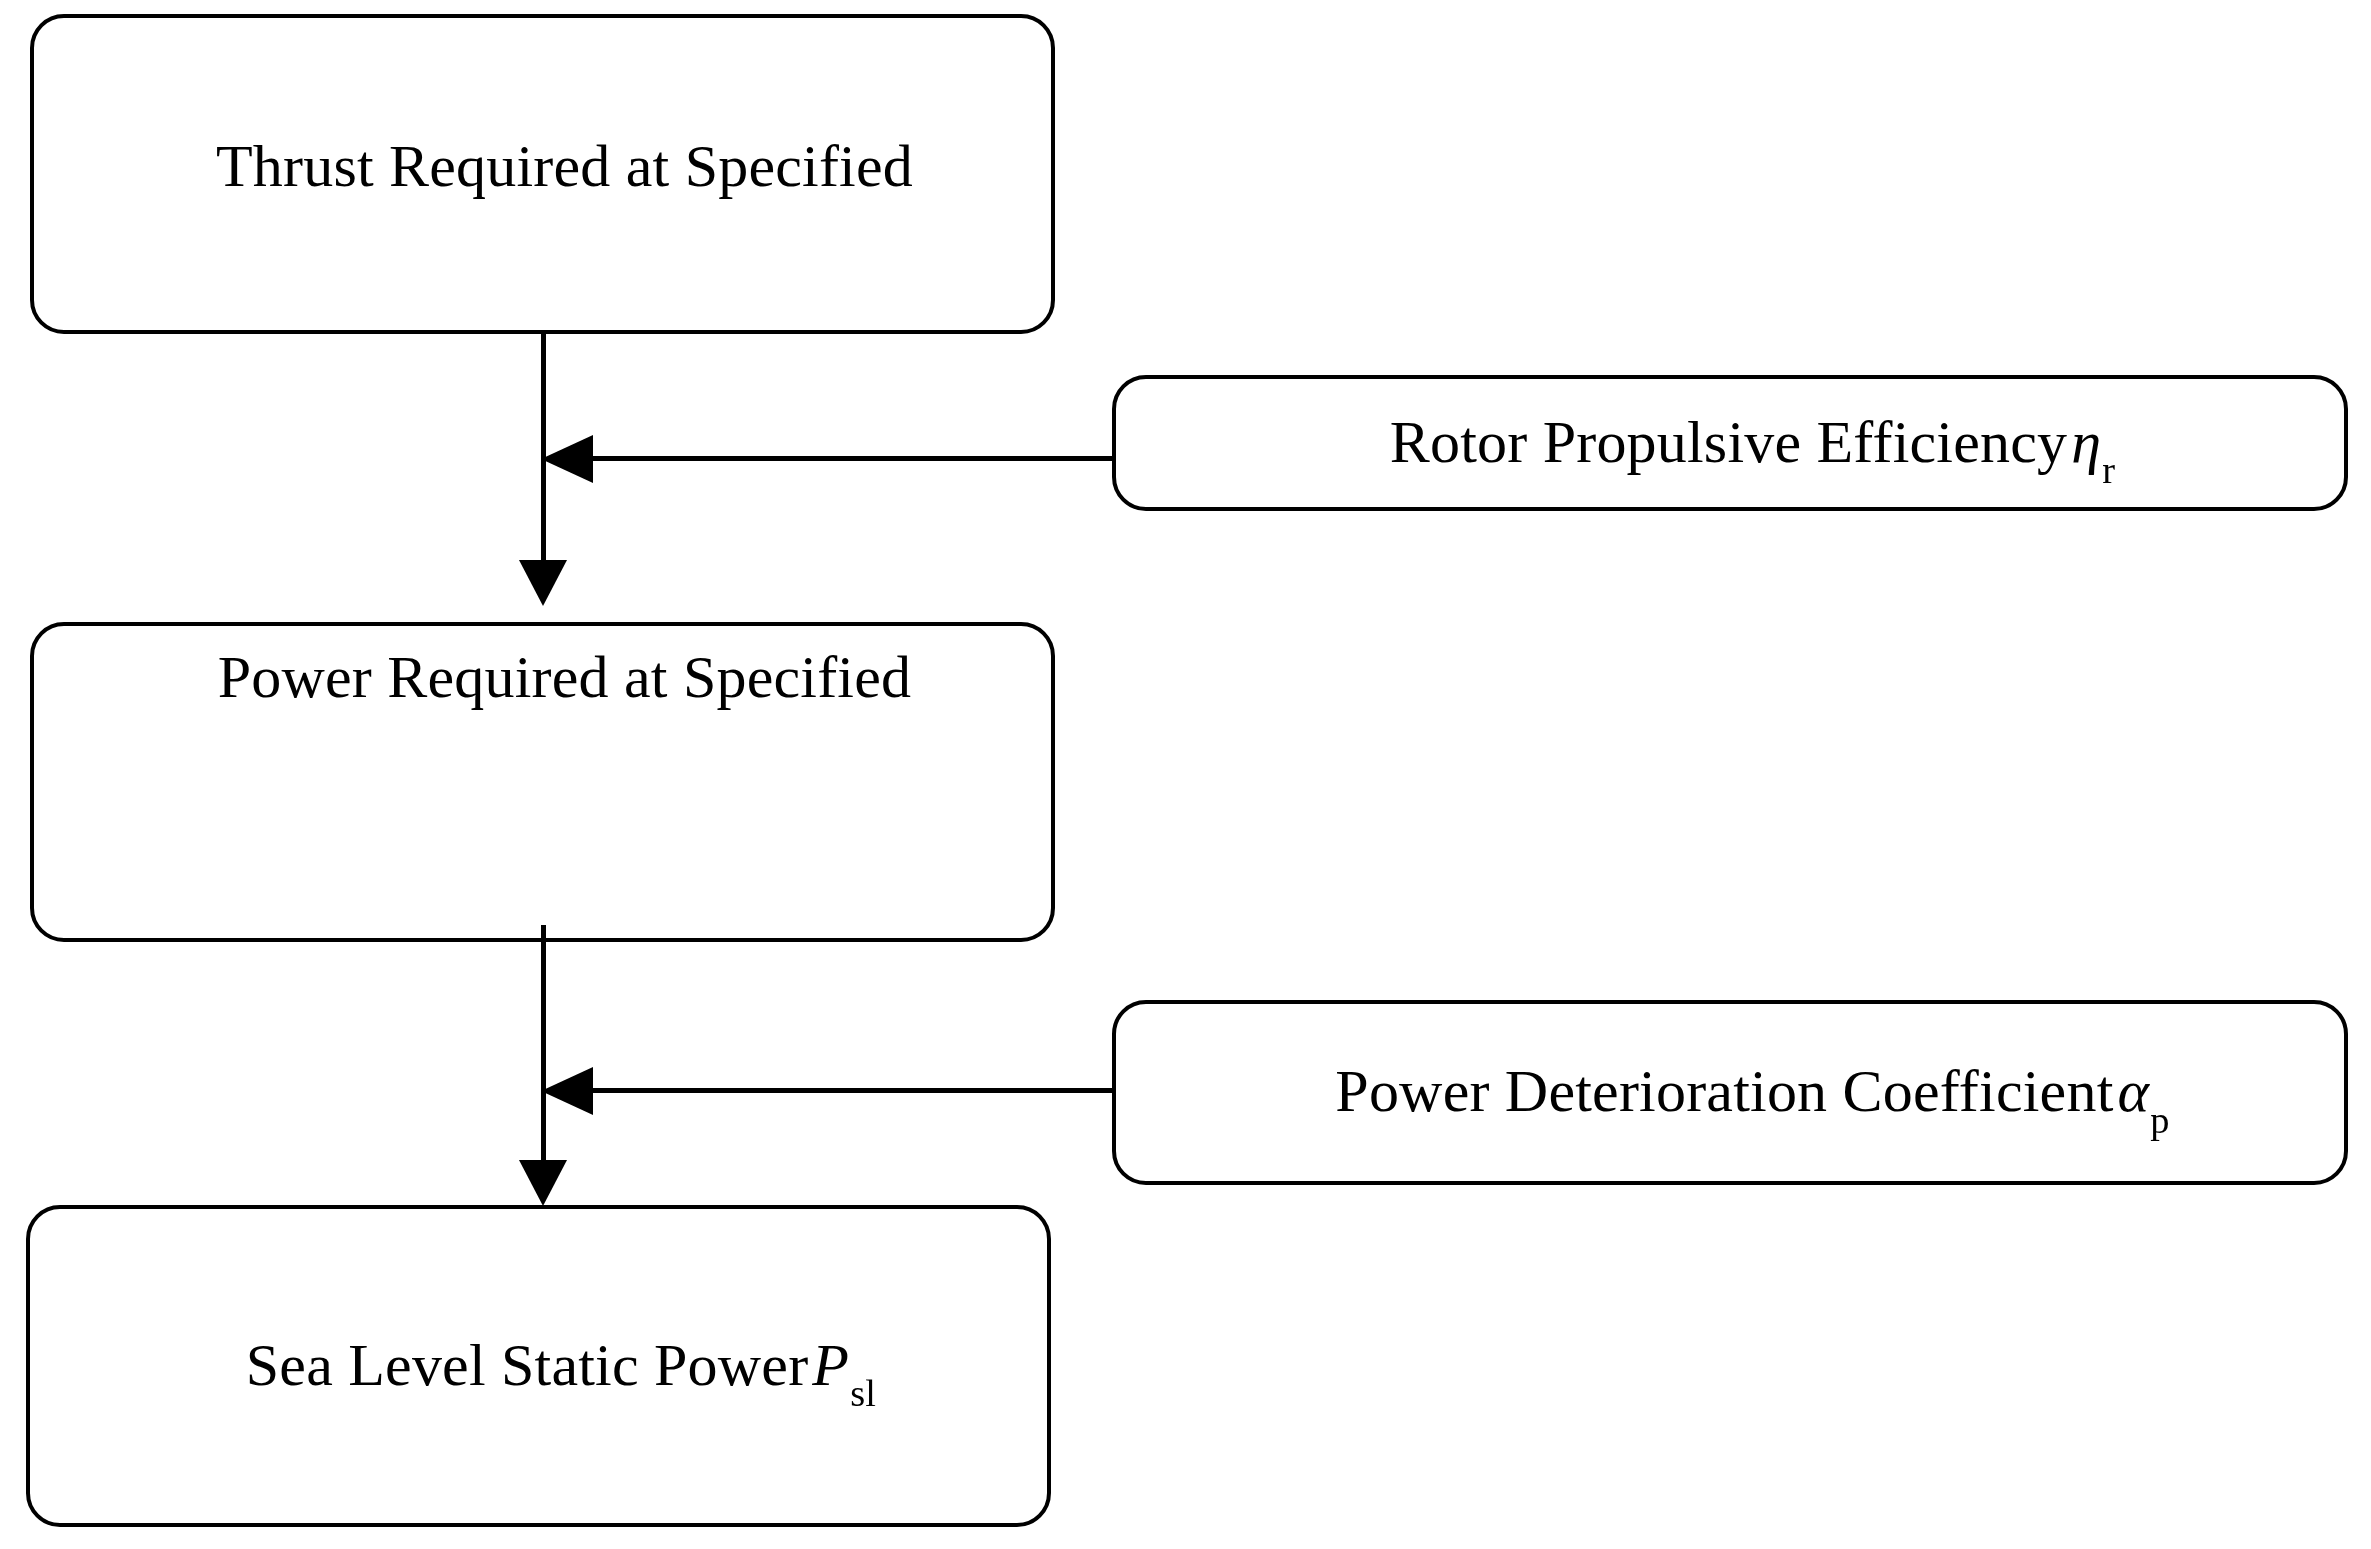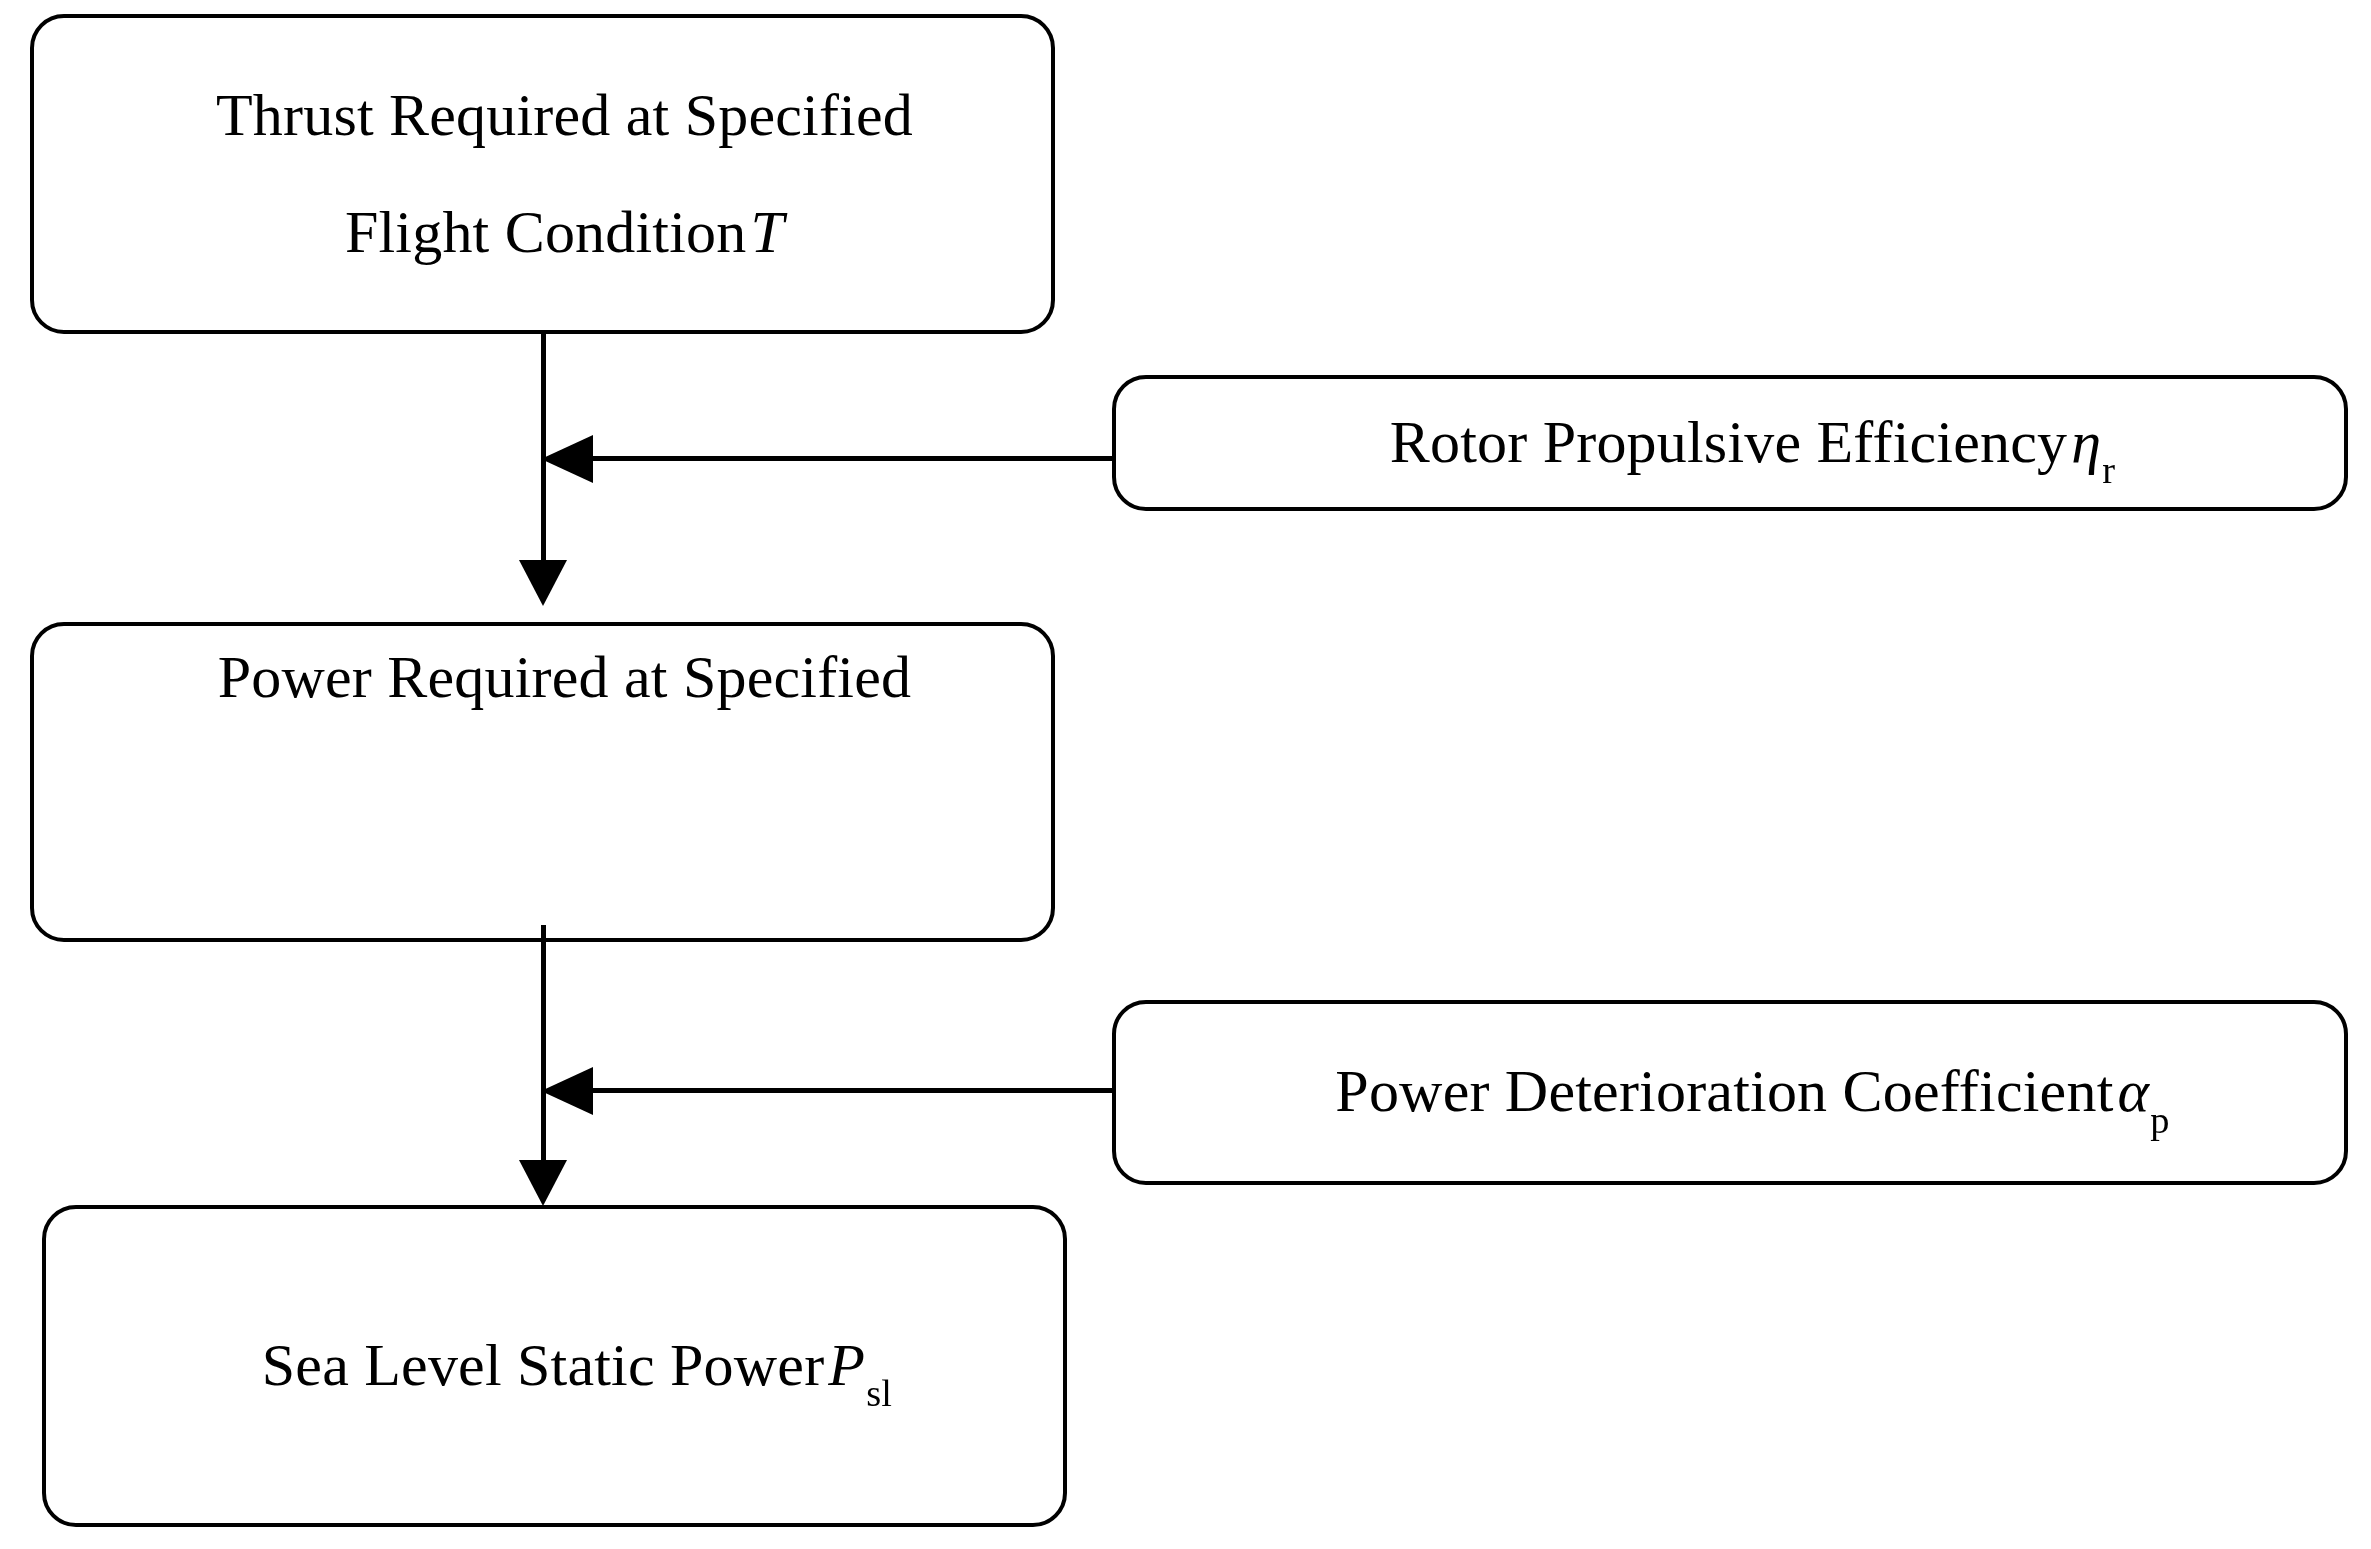--- a/index.html
+++ b/index.html
@@ -48,21 +48,21 @@
     font-size: 0.64em;
     vertical-align: sub;
     position: relative;
     top: 0.22em;
     left: 1px;
   }
 
   
   #node-thrust   { left: 30px; top: 14px;   width: 1025px; height: 320px; }
   #node-power    { left: 30px; top: 622px;  width: 1025px; height: 320px; justify-content: space-between; }
-  #node-sea      { left: 42px; top: 1205px; width: 1025px; height: 322px; }
+  #node-sea      { left: 26px; top: 1205px; width: 1025px; height: 322px; }
 
   
   #node-rotor    { left: 1112px; top: 375px;  width: 1236px; height: 136px; }
   #node-deterio  { left: 1112px; top: 1000px; width: 1236px; height: 185px; }
 
   
   .vline {
     position: absolute;
     width: 5px;
     background: #000000;
@@ -101,21 +101,20 @@
   #hline-2        { left: 592px; top: 1088px; width: 522px; }
   #arrowleft-2    { left: 541px; top: 1067px; }
 </style>
 </head>
 <body>
 
 <div id="canvas">
 
   <div class="node two-line" id="node-thrust">
     <span class="line">Thrust Required at Specified</span>
-    <span class="line"><span>Flight Condition</span><i class="ital">T</i></span>
   </div>
 
   <div class="node two-line" id="node-power">
     <span class="line">Power Required at Specified</span>
   </div>
 
   <div class="node" id="node-sea">
     <span class="line"><span>Sea Level Static Power</span><i class="ital"><span>P</span><span class="sub">sl</span></i></span>
   </div>
 

